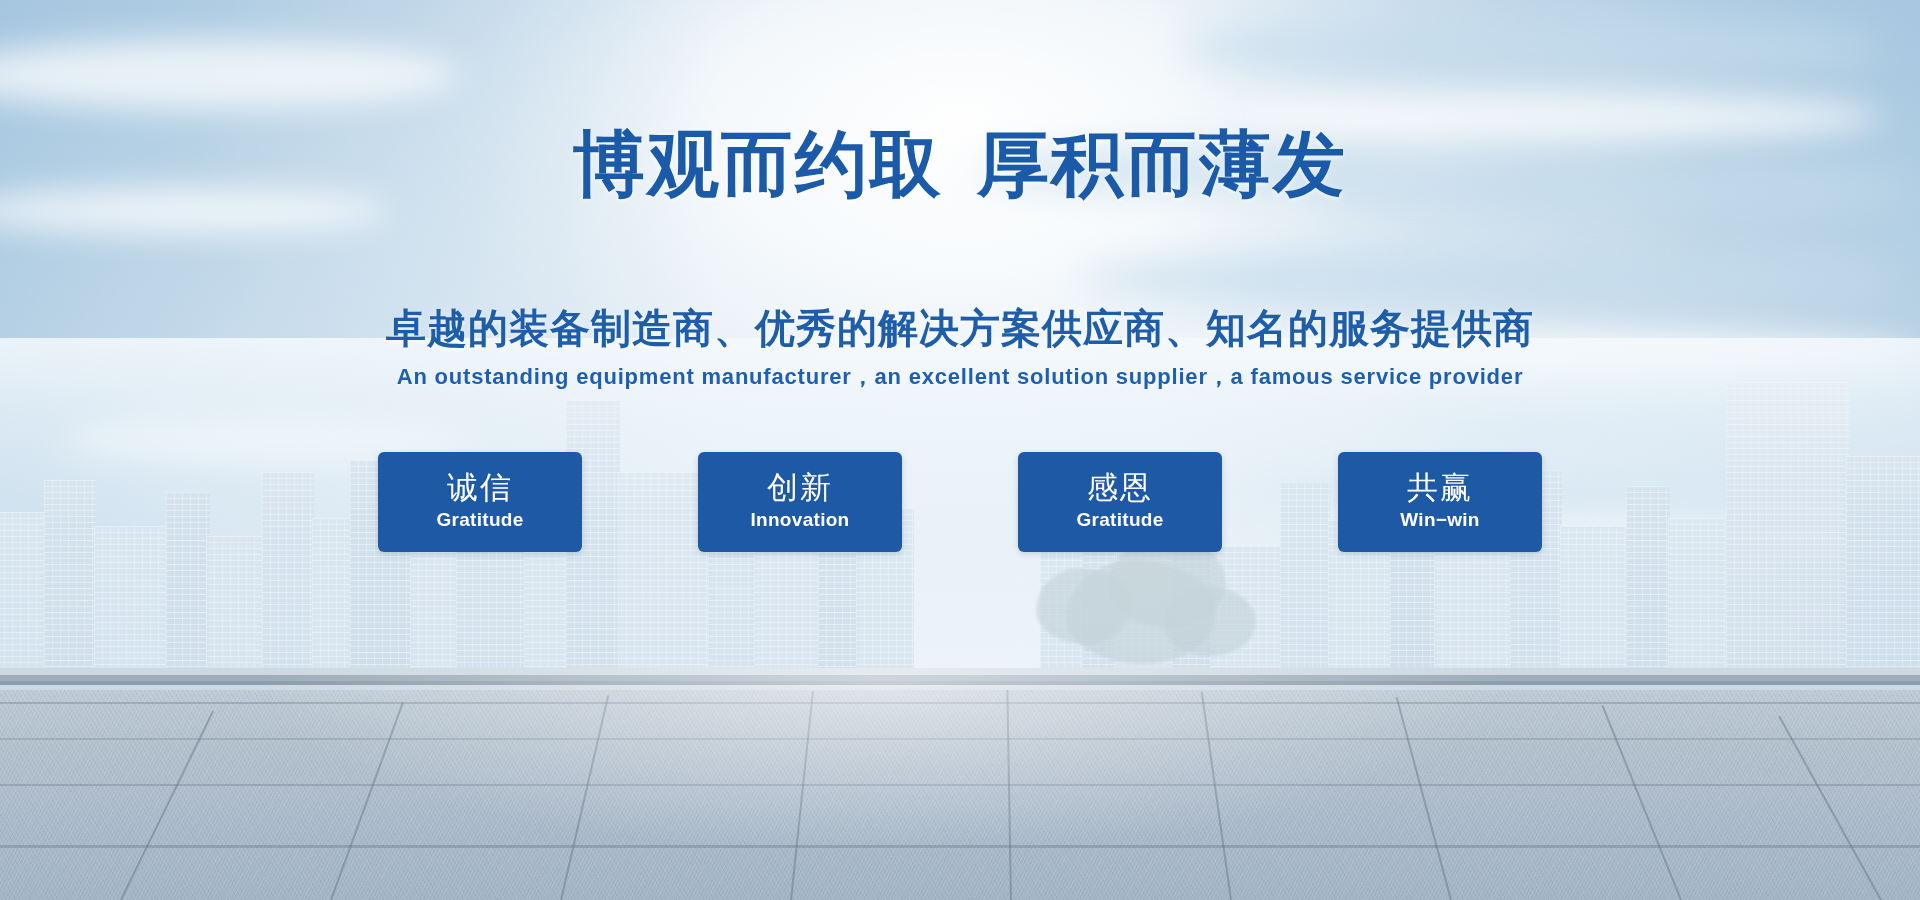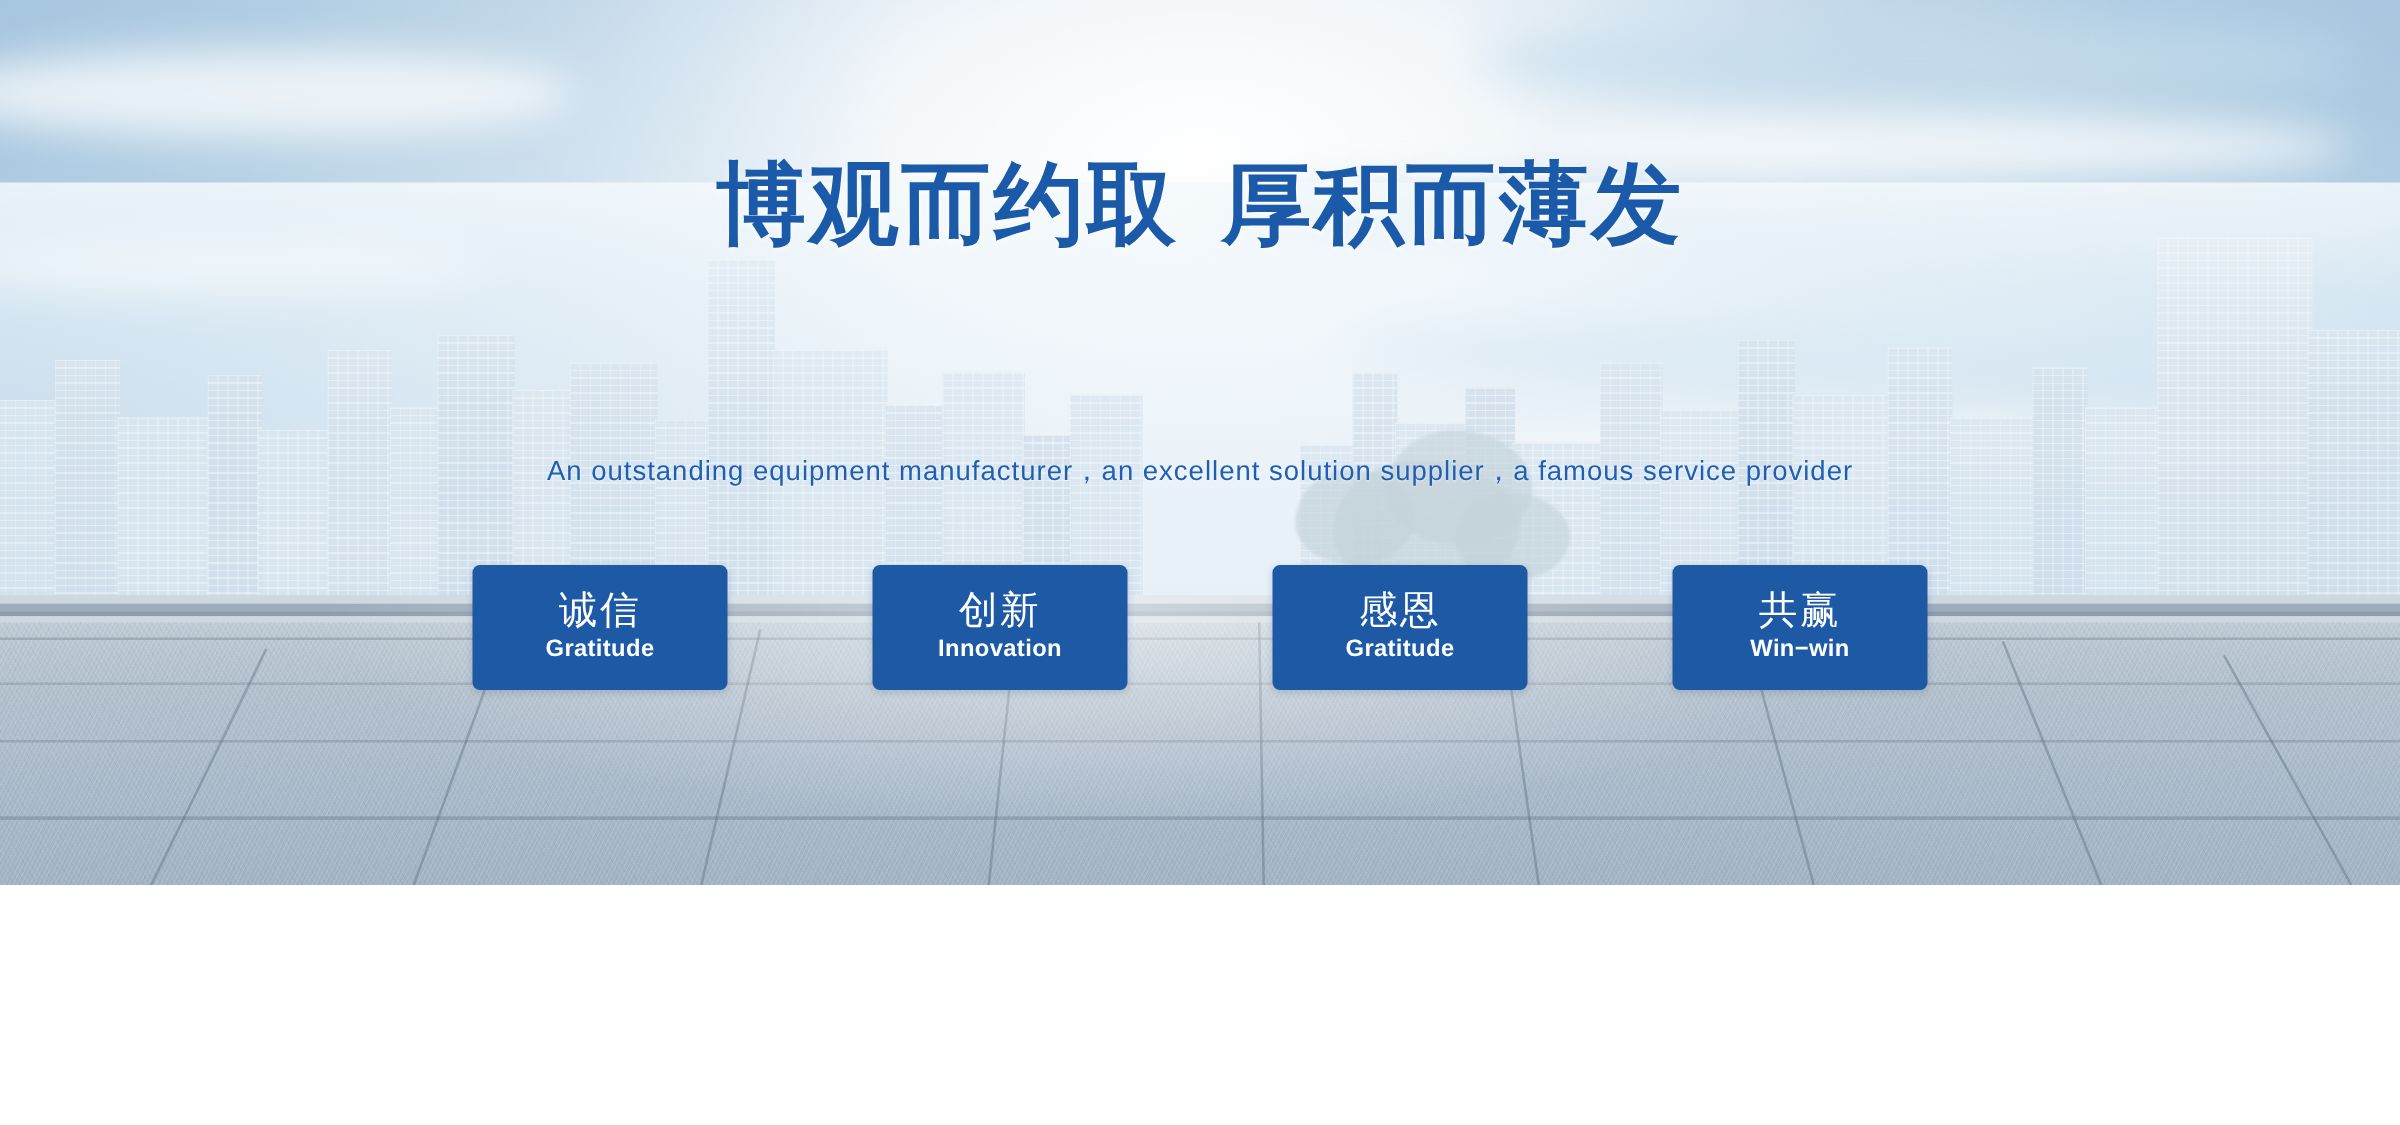--- a/index.html
+++ b/index.html
@@ -8,21 +8,21 @@
     padding: 0;
     background: #ffffff;
   }
   body {
     font-family: "Liberation Sans", "DejaVu Sans", sans-serif;
   }
 
   .banner {
     position: relative;
     width: 1920px;
-    height: 708px;
+    height: 900px;
     overflow: hidden;
     background: #dfeaf3;
   }
 
   
   .sky {
     position: absolute;
     left: 0; top: 0;
     width: 1920px;
     height: 700px;
@@ -232,21 +232,21 @@
     color: #1d5da9;
     text-shadow: 0 2px 4px rgba(255,255,255,0.6);
   }
 
   .sub-en {
     position: absolute;
     left: 0; right: 0;
     top: 366px;
     font-size: 22px;
     line-height: 1;
-    font-weight: normal;
+    font-weight: bold;
     letter-spacing: 0.8px;
     color: #1e5fb4;
     text-shadow: 0 1px 2px rgba(255,255,255,0.6);
   }
 
   
   .values {
     position: absolute;
     left: 0; right: 0;
     top: 452px;
@@ -373,20 +373,21 @@
     <div class="plaza-glow"></div>
   </div>
 
   <div class="content">
 
     <div class="headline-cn">
       <span>博观而约取</span><span class="gap"></span><span>厚积而薄发</span>
     </div>
 
 
+    <div class="sub-cn">卓越的装备制造商、优秀的解决方案供应商、知名的服务提供商</div>
 
     <div class="sub-en">An outstanding equipment manufacturer，an excellent  solution supplier，a famous  service provider</div>
 
     <div class="values">
 
       <div class="value-card">
         <div class="value-cn">诚信</div>
         <div class="value-en">Gratitude</div>
       </div>
 

